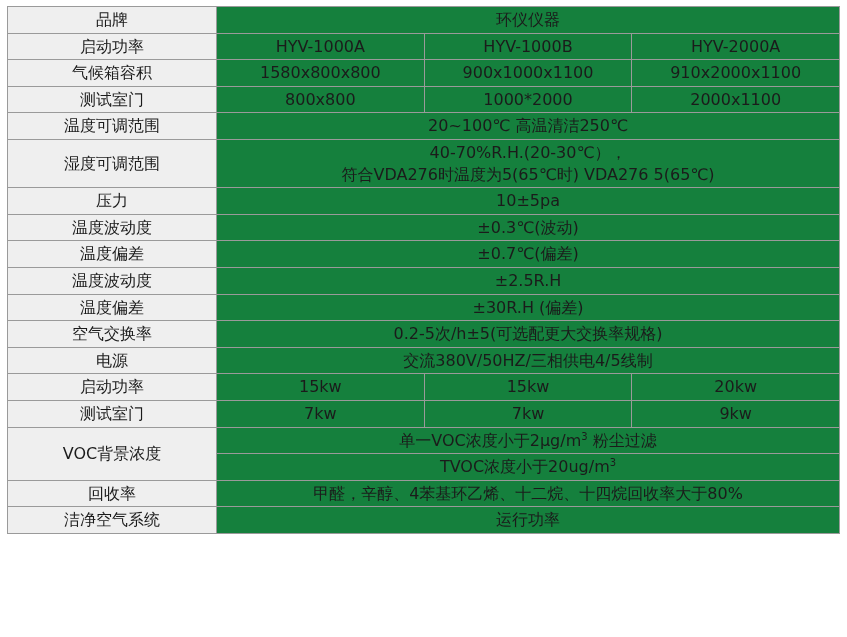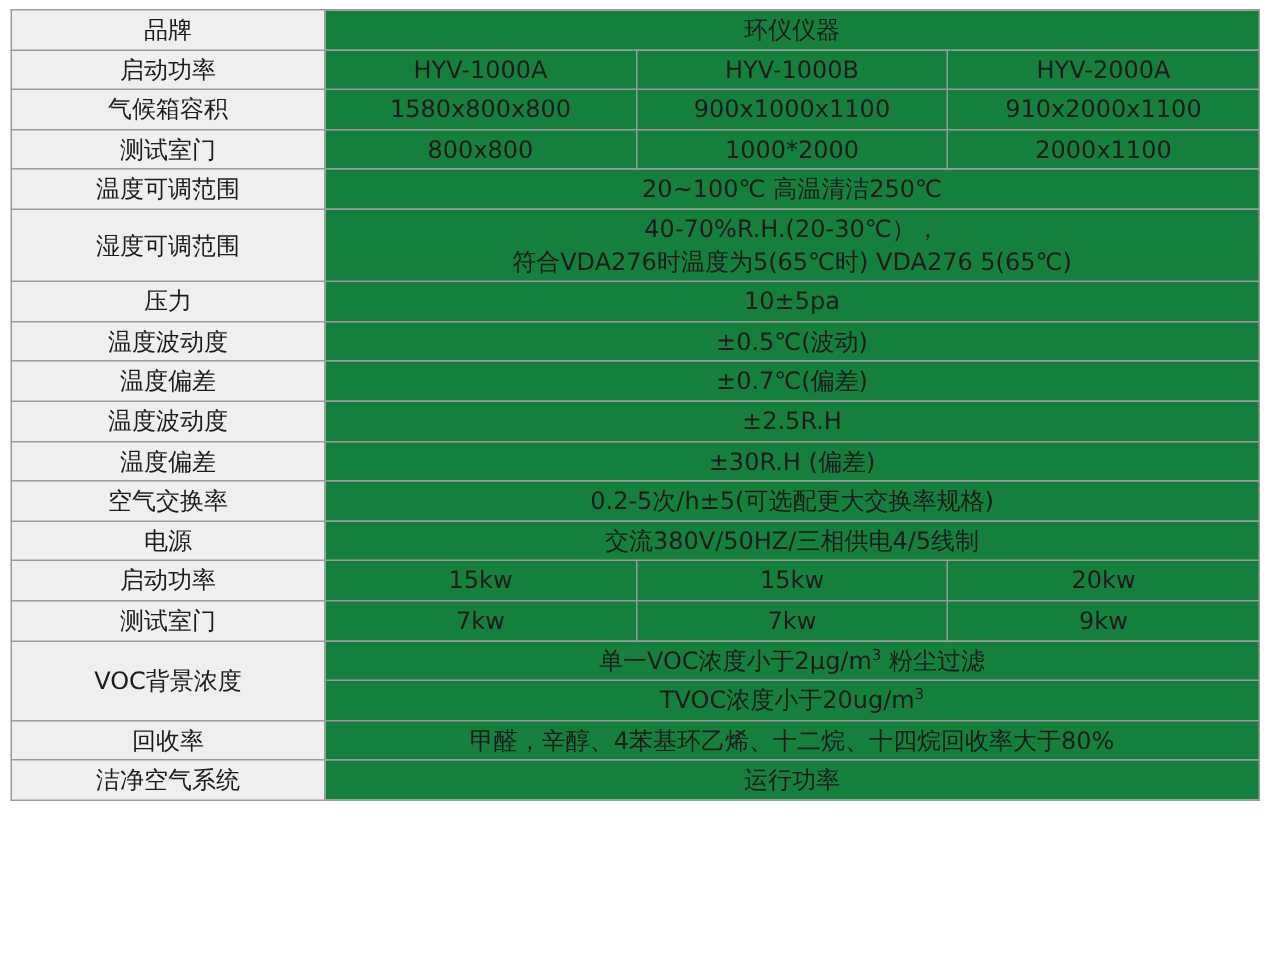--- a/index.html
+++ b/index.html
@@ -102,21 +102,21 @@
         </td>
       </tr>
 
       <tr>
         <td class="label">压力</td>
         <td class="val" colspan="3">10±5pa</td>
       </tr>
 
       <tr>
         <td class="label">温度波动度</td>
-        <td class="val" colspan="3">±0.5℃(波动)</td>
+        <td class="val" colspan="3">±0.3℃(波动)</td>
       </tr>
 
       <tr>
         <td class="label">温度偏差</td>
         <td class="val" colspan="3">±0.7℃(偏差)</td>
       </tr>
 
       <tr>
         <td class="label">温度波动度</td>
         <td class="val" colspan="3">±2.5R.H</td>

